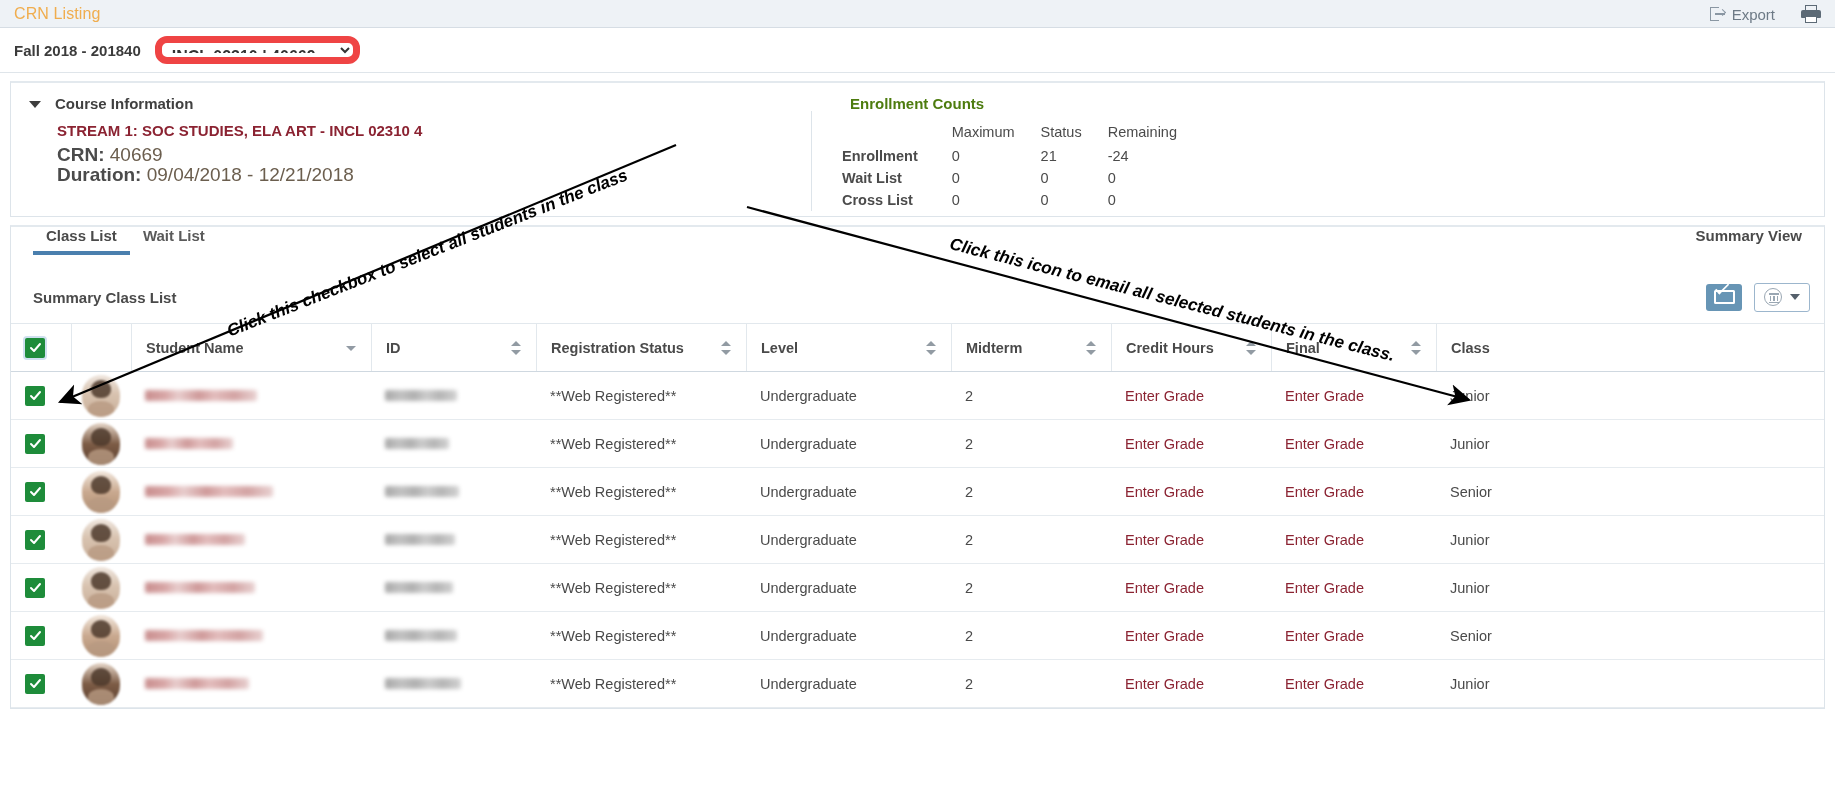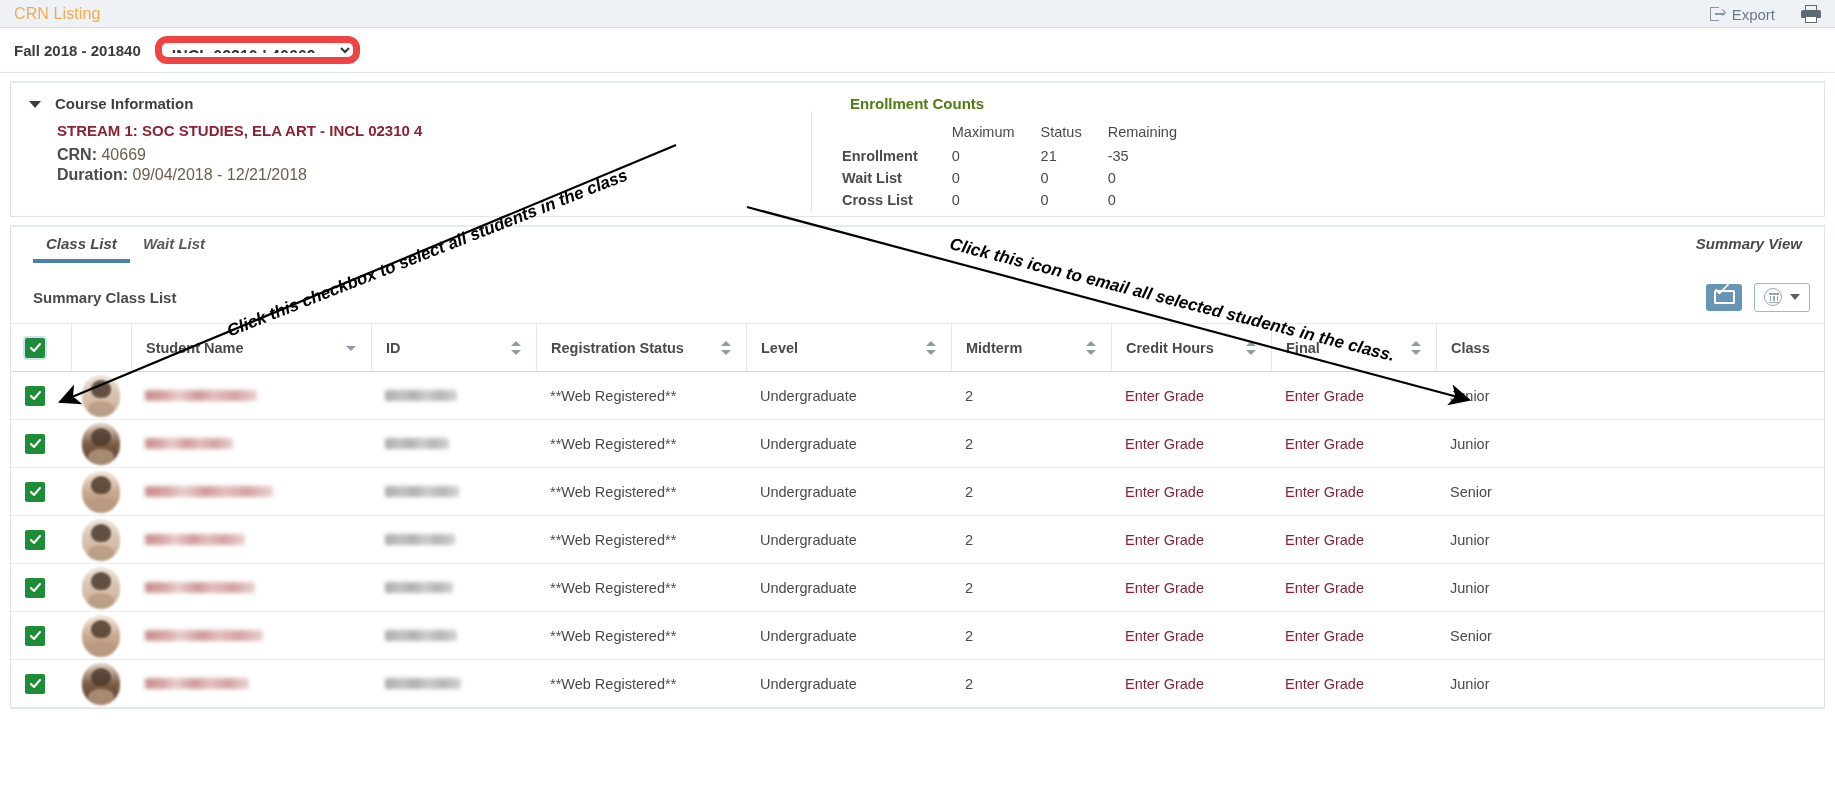--- a/index.html
+++ b/index.html
@@ -48,37 +48,37 @@
     border:1px solid #dde4ea; border-top:2px solid #e3e9ee;
     height:136px; position:relative;
   }
   .panel-inner{ display:flex; padding:12px 0 0 0; height:100%; }
   .ci-left{ width:800px; padding-left:18px; }
   .ci-head{ display:flex; align-items:center; gap:14px; margin-bottom:9px; }
   .chev-down{ width:0;height:0;border-left:6px solid transparent;border-right:6px solid transparent;border-top:7px solid #3d3d3d; margin-top:2px;}
   .ci-head-title{ font-weight:bold; font-size:15px; color:#404040; }
   .ci-body{ padding-left:28px; line-height:20.5px; }
   .course-title{ color:#8b2332; font-weight:bold; font-size:15px; margin-bottom:3px; }
-  .ci-line{ font-size:16px; color:#6b5e4e; }
+  .ci-line{ font-size:19px; color:#6b5e4e; }
   .ci-line b{ color:#4b4b4b; }
   .ci-sep{ width:1px; background:#dde4ea; margin:16px 0 10px 0; height:100px; }
   .ec-wrap{ padding-left:30px; padding-top:0; }
   .ec-title{ font-weight:bold; font-size:15px; color:#4d7c0f; margin-bottom:12px; padding-left:8px; }
   .ec-table{ border-collapse:collapse; font-size:14.5px; }
   .ec-table th{ font-weight:400; color:#4b4b4b; text-align:left; padding:0 26px 8px 0; }
   .ec-table td{ padding:0 26px 6px 0; color:#4b4b4b; }
   .ec-table td.rowlab{ font-weight:bold; padding-right:34px; }
 
   
   .listcard{
     margin:8px 10px 0 10px; background:#fff;
     border:1px solid #dde4ea; border-top:2px solid #e3e9ee;
     position:relative;
   }
-  .tabrow{ display:flex; align-items:center; height:44px; padding:0 22px; position:relative;font-style:italic; }
+  .tabrow{ display:flex; align-items:flex-end; height:44px; padding:16px 22px; position:relative; }
   .tab{ font-weight:bold; font-size:15px; color:#5a5a5a; padding:0 13px 11px 13px; position:relative; cursor:pointer; }
   .tab.active{ color:#4a4a4a; }
   .tab.active::after{ content:""; position:absolute; left:0; right:0; bottom:0; height:4px; background:#4a7fae; }
   .summary-view{ margin-left:auto; font-weight:bold; font-size:15px; color:#4a4a4a; padding-bottom:11px; }
 
   .toolbar{ display:flex; align-items:center; height:52px; padding:0 14px 0 22px;gap:40px; }
   .summary-class-list{ font-weight:bold; font-size:15px; color:#4a4a4a; }
   .toolbar-right{ margin-left:auto; display:flex; align-items:center; gap:12px; }
   .mail-btn{ width:36px; height:27px; background:#6795b5; border-radius:3px; display:flex; align-items:center; justify-content:center; cursor:pointer; }
   .env{ width:21px; height:14px; position:relative; }
@@ -210,21 +210,21 @@
             <th>Maximum</th>
             <th>Status</th>
             <th>Remaining</th>
           </tr>
         </thead>
         <tbody>
           <tr>
             <td class="rowlab">Enrollment</td>
             <td>0</td>
             <td>21</td>
-            <td>-35</td>
+            <td>-24</td>
           </tr>
           <tr>
             <td class="rowlab">Wait List</td>
             <td>0</td>
             <td>0</td>
             <td>0</td>
           </tr>
           <tr>
             <td class="rowlab">Cross List</td>
             <td>0</td>

